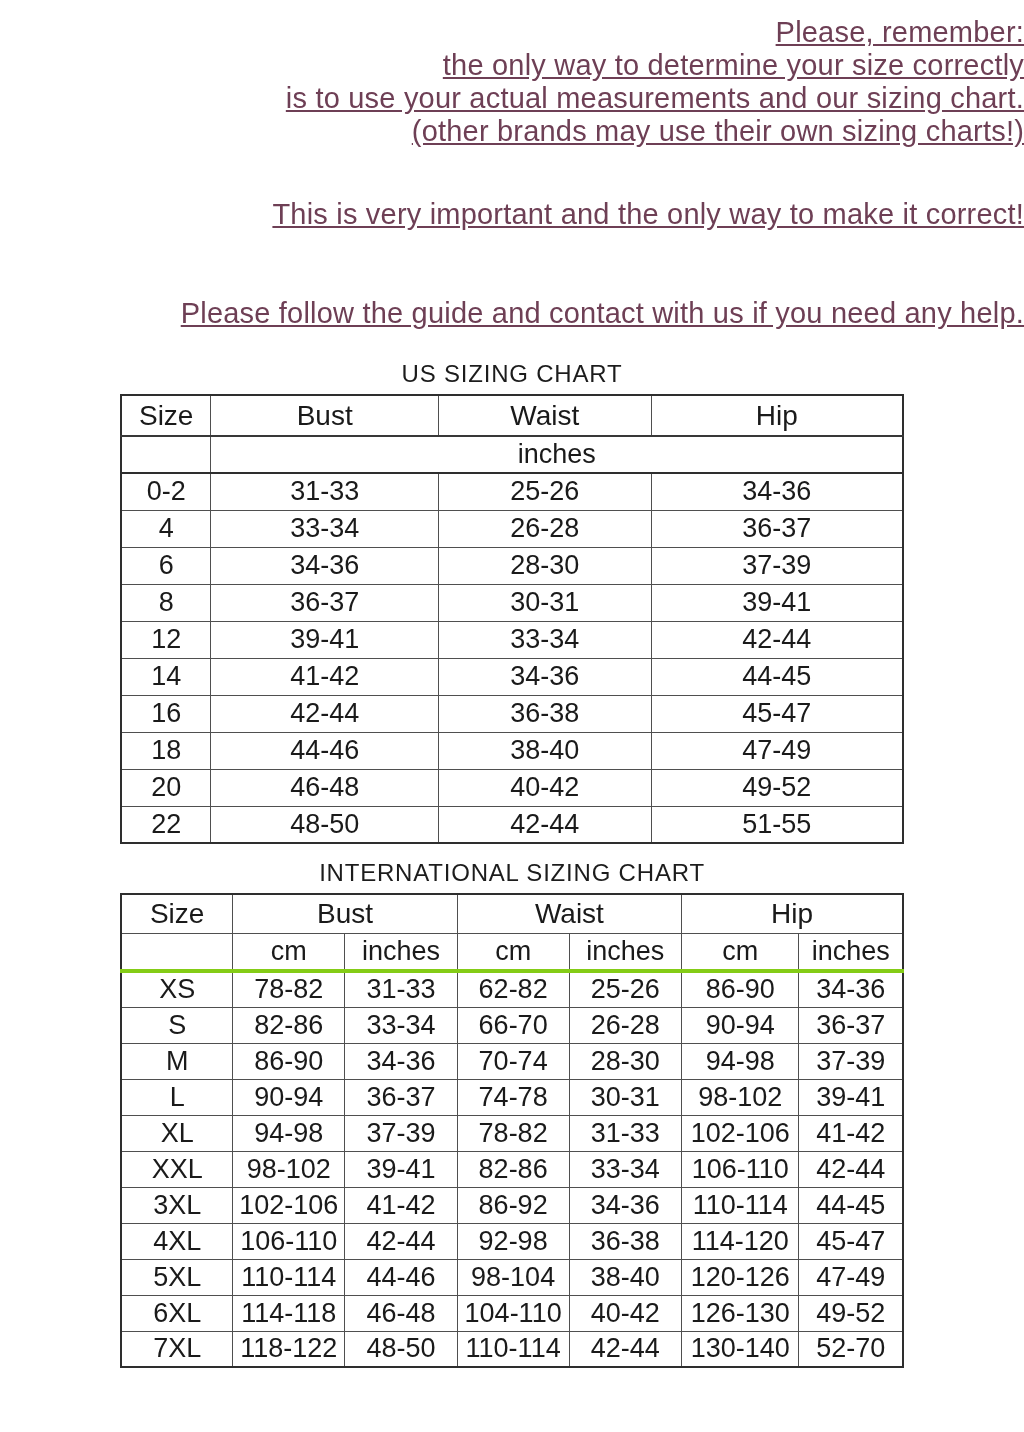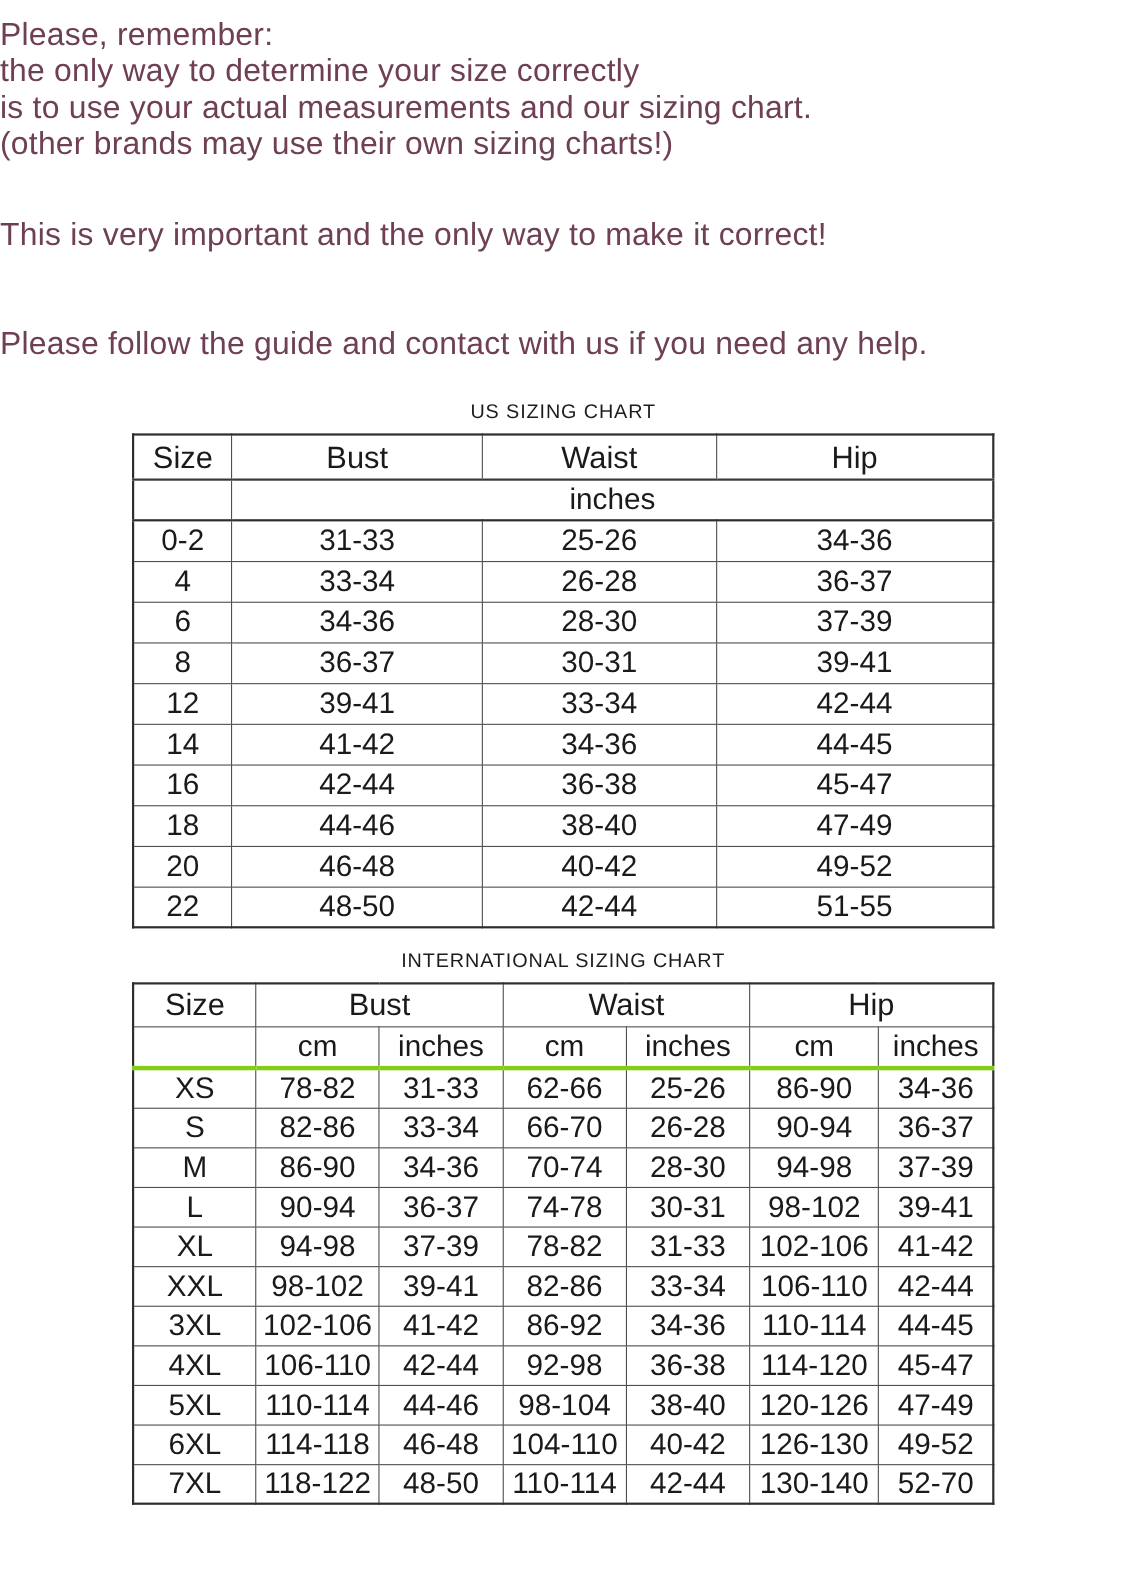--- a/index.html
+++ b/index.html
@@ -7,32 +7,33 @@
   .page {
     width: 1024px;
     height: 1432px;
     background: #ffffff;
     font-family: "Liberation Sans", sans-serif;
     overflow: hidden;
     position: relative;
   }
   .intro {
     padding-top: 16px;
-    text-align: left;
+    text-align: right;
     font-size: 29px;
     line-height: 33px;
     font-weight: 400;
     letter-spacing: 0.2px;
+    text-decoration: underline;
   }
   .intro p { margin: 0; }
   .intro p + p { margin-top: 50px; }
 
   .chart-title {
     text-align: center;
-    font-size: 18px;
+    font-size: 24px;
     line-height: 26px;
     color: #1c1c1c;
     letter-spacing: 0.8px;
   }
   .title-us { margin-top: 31px; }
   .title-intl { margin-top: 16px; }
 
   table.sizing {
     border-collapse: collapse;
     table-layout: fixed;
@@ -208,21 +209,21 @@
         <td>cm</td>
         <td>inches</td>
       </tr>
     </thead>
     <tbody>
 
         <tr>
           <td>XS</td>
           <td>78-82</td>
           <td>31-33</td>
-          <td>62-66</td>
+          <td>62-82</td>
           <td>25-26</td>
           <td>86-90</td>
           <td>34-36</td>
         </tr>
 
         <tr>
           <td>S</td>
           <td>82-86</td>
           <td>33-34</td>
           <td>66-70</td>

